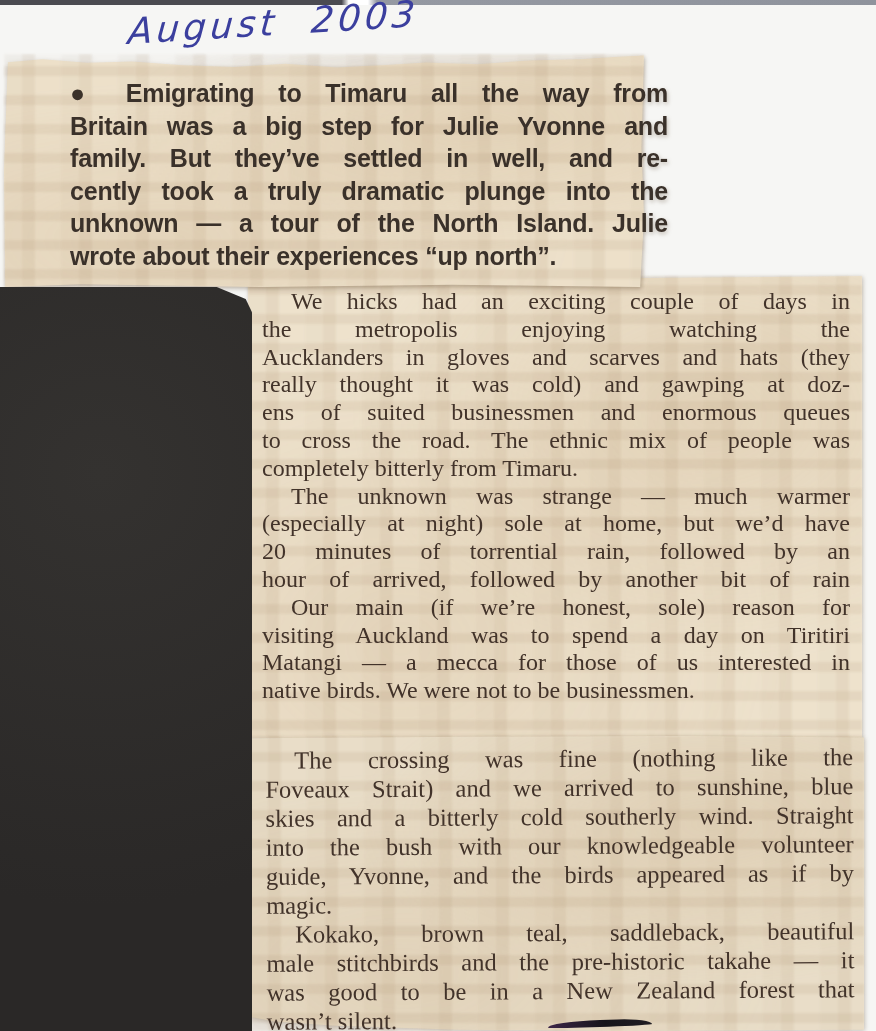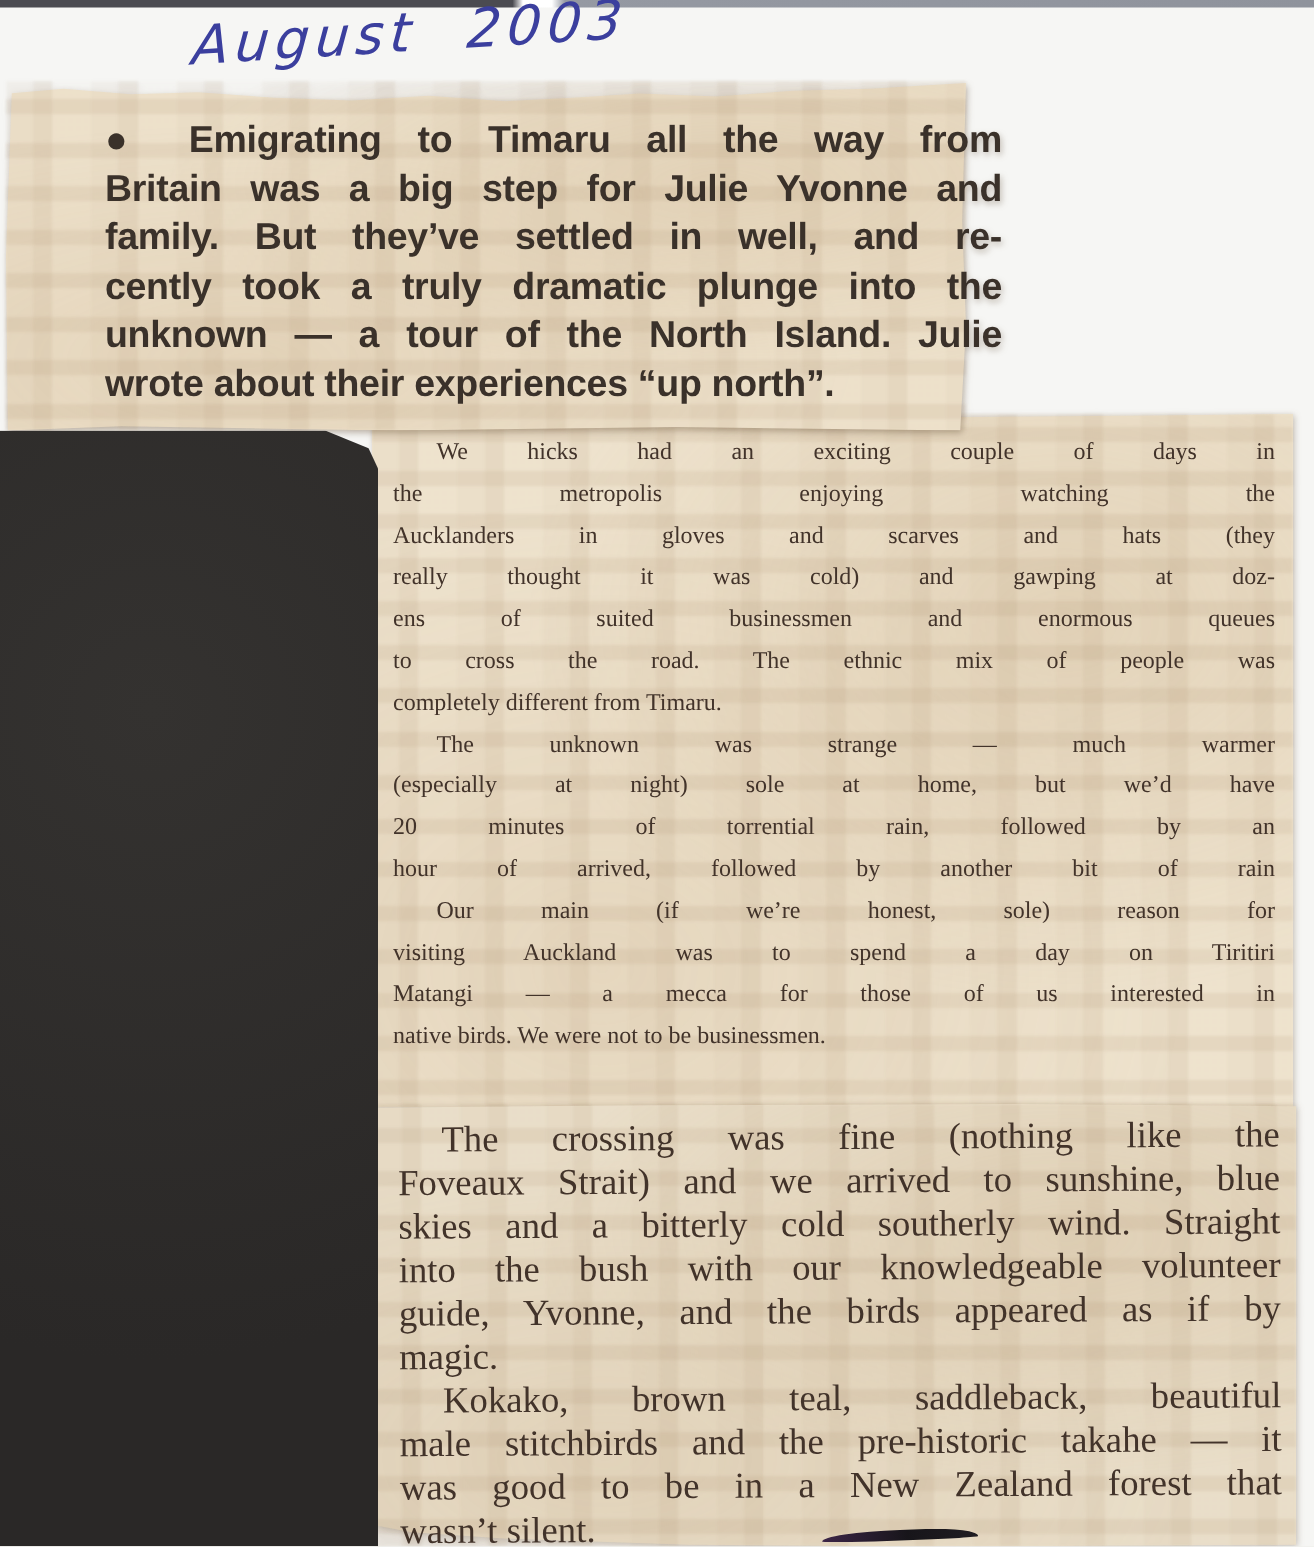--- a/index.html
+++ b/index.html
@@ -66,21 +66,21 @@
   .clip-body1{
     left:248px;top:276px;width:614px;height:462px;z-index:1;
     filter:drop-shadow(1px 1px 2px rgba(90,70,45,.3));
   }
   .clip-body1 .paper{
     background:var(--paper);
     clip-path:polygon(0 1.8%,15% 1.4%,35% 1%,60% 0.5%,85% 0.2%,100% 0,100% 100%,0 100%);
   }
   .clip-body1 .txt{
     left:14px;top:12px;width:588px;
-    font-size:16px;line-height:27.8px;color:var(--ink);
+    font-size:24px;line-height:27.8px;color:var(--ink);
   }
 
   
   .clip-body2{
     left:250px;top:736px;width:614px;height:295px;z-index:2;
     filter:drop-shadow(1px 1px 2px rgba(90,70,45,.3));
   }
   .clip-body2 .paper{
     background:var(--paper-bottom);
     clip-path:polygon(0 0.8%,30% 0.3%,70% 0,100% 0.5%,100% 99.6%,60% 100%,34% 99.6%,14% 98.2%,4% 96.8%,0 95.2%);
@@ -127,21 +127,21 @@
     <div class="paper"></div>
     <div class="ghost"></div>
     <div class="txt">
         <div class="para">
           <div class="tline first">We hicks had an exciting couple of days in</div>
           <div class="tline">the metropolis enjoying watching the</div>
           <div class="tline">Aucklanders in gloves and scarves and hats (they</div>
           <div class="tline">really thought it was cold) and gawping at doz-</div>
           <div class="tline">ens of suited businessmen and enormous queues</div>
           <div class="tline">to cross the road. The ethnic mix of people was</div>
-          <div class="tline last">completely different from Timaru.</div>
+          <div class="tline last">completely bitterly from Timaru.</div>
         </div>
         <div class="para">
           <div class="tline first">The unknown was strange — much warmer</div>
           <div class="tline">(especially at night) sole at home, but we’d have</div>
           <div class="tline">20 minutes of torrential rain, followed by an</div>
           <div class="tline">hour of arrived, followed by another bit of rain</div>
         </div>
         <div class="para">
           <div class="tline first">Our main (if we’re honest, sole) reason for</div>
           <div class="tline">visiting Auckland was to spend a day on Tiritiri</div>

